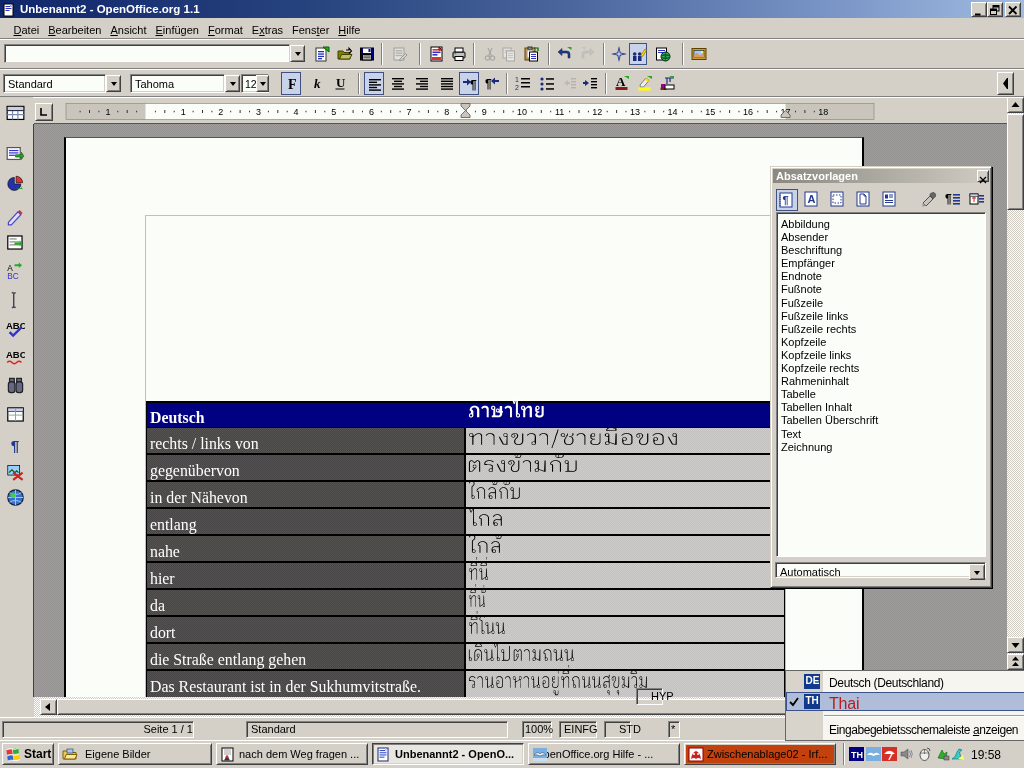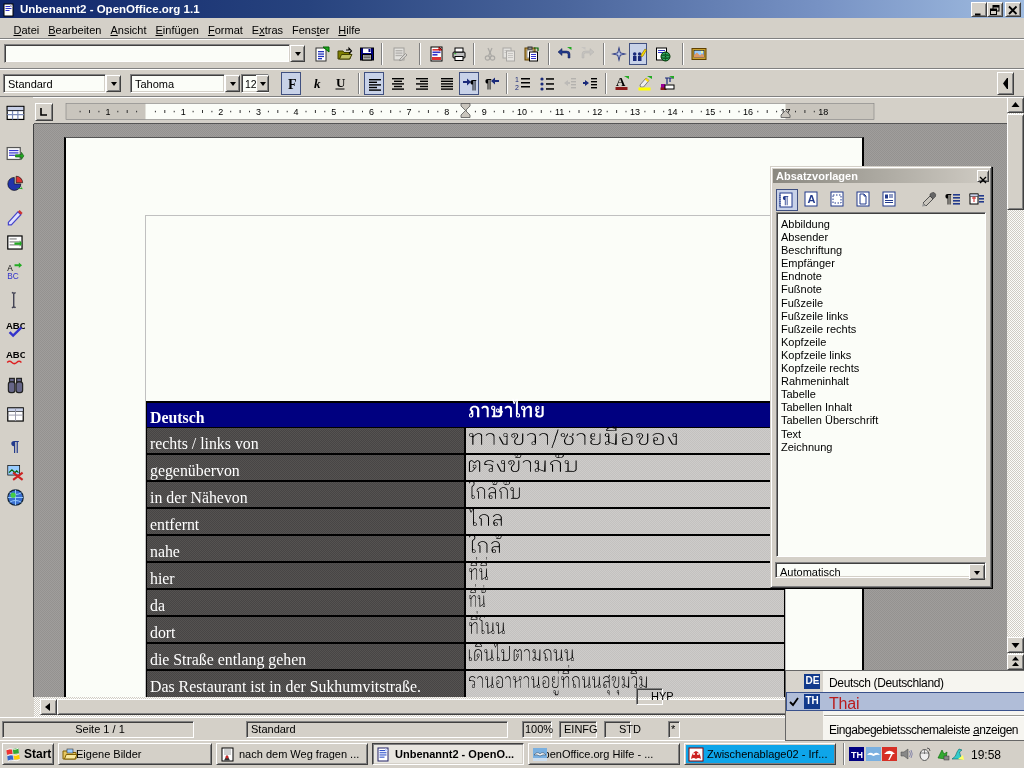--- a/index.html
+++ b/index.html
@@ -444,21 +444,21 @@
     <div class="a" style="left:319px;top:25px;width:318px;height:27px;background:repeating-conic-gradient(#ceccca 0% 25%,#c3c1bf 0% 50%) 0 0/2px 2px;border-bottom:2px solid #000;"></div>
     <div class="a tcell" style="left:3px;top:32px">rechts / links von</div>
     <div class="a" style="left:0;top:52px;width:319px;height:27px;background:repeating-conic-gradient(#555351 0% 25%,#474545 0% 50%) 0 0/2px 2px;border-bottom:2px solid #000;border-right:2px solid #000"></div>
     <div class="a" style="left:319px;top:52px;width:318px;height:27px;background:repeating-conic-gradient(#ceccca 0% 25%,#c3c1bf 0% 50%) 0 0/2px 2px;border-bottom:2px solid #000;"></div>
     <div class="a tcell" style="left:3px;top:59px">gegenübervon</div>
     <div class="a" style="left:0;top:79px;width:319px;height:27px;background:repeating-conic-gradient(#555351 0% 25%,#474545 0% 50%) 0 0/2px 2px;border-bottom:2px solid #000;border-right:2px solid #000"></div>
     <div class="a" style="left:319px;top:79px;width:318px;height:27px;background:repeating-conic-gradient(#ceccca 0% 25%,#c3c1bf 0% 50%) 0 0/2px 2px;border-bottom:2px solid #000;"></div>
     <div class="a tcell" style="left:3px;top:86px">in der Nähevon</div>
     <div class="a" style="left:0;top:106px;width:319px;height:27px;background:repeating-conic-gradient(#555351 0% 25%,#474545 0% 50%) 0 0/2px 2px;border-bottom:2px solid #000;border-right:2px solid #000"></div>
     <div class="a" style="left:319px;top:106px;width:318px;height:27px;background:repeating-conic-gradient(#ceccca 0% 25%,#c3c1bf 0% 50%) 0 0/2px 2px;border-bottom:2px solid #000;"></div>
-    <div class="a tcell" style="left:3px;top:113px">entfernt</div>
+    <div class="a tcell" style="left:3px;top:113px">entlang</div>
     <div class="a" style="left:0;top:133px;width:319px;height:27px;background:repeating-conic-gradient(#555351 0% 25%,#474545 0% 50%) 0 0/2px 2px;border-bottom:2px solid #000;border-right:2px solid #000"></div>
     <div class="a" style="left:319px;top:133px;width:318px;height:27px;background:repeating-conic-gradient(#ceccca 0% 25%,#c3c1bf 0% 50%) 0 0/2px 2px;border-bottom:2px solid #000;"></div>
     <div class="a tcell" style="left:3px;top:140px">nahe</div>
     <div class="a" style="left:0;top:160px;width:319px;height:27px;background:repeating-conic-gradient(#555351 0% 25%,#474545 0% 50%) 0 0/2px 2px;border-bottom:2px solid #000;border-right:2px solid #000"></div>
     <div class="a" style="left:319px;top:160px;width:318px;height:27px;background:repeating-conic-gradient(#ceccca 0% 25%,#c3c1bf 0% 50%) 0 0/2px 2px;border-bottom:2px solid #000;"></div>
     <div class="a tcell" style="left:3px;top:167px">hier</div>
     <div class="a" style="left:0;top:187px;width:319px;height:27px;background:repeating-conic-gradient(#555351 0% 25%,#474545 0% 50%) 0 0/2px 2px;border-bottom:2px solid #000;border-right:2px solid #000"></div>
     <div class="a" style="left:319px;top:187px;width:318px;height:27px;background:repeating-conic-gradient(#ceccca 0% 25%,#c3c1bf 0% 50%) 0 0/2px 2px;border-bottom:2px solid #000;"></div>
     <div class="a tcell" style="left:3px;top:194px">da</div>
     <div class="a" style="left:0;top:214px;width:319px;height:27px;background:repeating-conic-gradient(#555351 0% 25%,#474545 0% 50%) 0 0/2px 2px;border-bottom:2px solid #000;border-right:2px solid #000"></div>
@@ -542,62 +542,62 @@
 <div class="a" style="left:34px;top:697px;width:973px;height:20px;background:repeating-conic-gradient(#fcfcfa 0% 25%,#d0ccc4 0% 50%) 0 0/2px 2px"></div>
 <div class="a" style="left:1007px;top:697px;width:17px;height:20px;background:#d4d0c8"></div>
 <div class="a btn3" style="left:40px;top:699px;width:17px;height:16px"><svg style="" width="15" height="14" viewBox="0 0 15 14">
       <path d="M9 3 L4 7 L9 11 Z" fill="#000"></path>
     </svg></div>
 <div class="a btn3" style="left:57px;top:699px;width:932px;height:16px;border-color:#fff #404040 #404040 #fff"></div>
 <div class="a btn3" style="left:989px;top:699px;width:17px;height:16px"><svg style="" width="15" height="14" viewBox="0 0 15 14">
       <path d="M6 3 L11 7 L6 11 Z" fill="#000"></path>
     </svg></div>
 <div class="a" style="left:0;top:717px;width:1024px;height:23px;background:#d4d0c8;border-top:1px solid #fff"></div>
-<div class="a sunk" style="left:2px;top:721px;width:192px;height:17px;font-size:11px;line-height:15px;padding-left:4px;text-align:center;color:#000">Seite 1 / 1</div>
+<div class="a sunk" style="left:2px;top:721px;width:192px;height:17px;font-size:11px;line-height:15px;padding-left:4px;text-align:right;color:#000">Seite 1 / 1</div>
 <div class="a sunk" style="left:246px;top:721px;width:262px;height:17px;font-size:11px;line-height:15px;padding-left:4px;text-align:left;color:#000">Standard</div>
 <div class="a sunk" style="left:522px;top:721px;width:30px;height:17px;font-size:11px;line-height:15px;padding-left:2px;text-align:left;color:#000">100%</div>
 <div class="a sunk" style="left:559px;top:721px;width:38px;height:17px;font-size:11px;line-height:15px;padding-left:4px;text-align:left;color:#000">EINFG</div>
 <div class="a sunk" style="left:604px;top:721px;width:27px;height:17px;font-size:11px;line-height:15px;padding-left:14px;text-align:left;color:#000">STD</div>
 <div class="a sunk" style="left:636px;top:688px;width:27px;height:17px;font-size:11px;line-height:15px;padding-left:14px;text-align:left;color:#000">HYP</div>
 <div class="a sunk" style="left:668px;top:721px;width:12px;height:17px;font-size:11px;line-height:15px;padding-left:2px;text-align:left;color:#000">*</div>
 <div class="a" style="left:0;top:740px;width:1024px;height:28px;background:#d4d0c8;border-top:1px solid #fff"></div>
 <div class="a btn3" style="left:2px;top:743px;width:52px;height:22px;font-weight:bold;font-size:12px;line-height:20px"><span style="position:absolute;left:2px;top:2px"><svg style="" width="18" height="16" viewBox="0 0 18 16">
         <g transform="rotate(-8 8 8)">
           <rect x="2" y="3" width="5.5" height="5" fill="#e33"></rect>
           <rect x="8.5" y="3" width="5.5" height="5" fill="#3a3"></rect>
           <rect x="2" y="9" width="5.5" height="5" fill="#36c"></rect>
           <rect x="8.5" y="9" width="5.5" height="5" fill="#fc0"></rect>
           <path d="M2 3 Q5 1.5 8 3 Q11 4.5 14 3 M2 9 Q5 7.5 8 9 Q11 10.5 14 9 M2 14.5 Q5 13 8 14.5 Q11 16 14 14.5" fill="none" stroke="#fff" stroke-width="0.8"></path>
         </g>
       </svg></span><span style="margin-left:21px">Start</span></div>
 <div class="a" style="left:58px;top:743px;width:154px;height:22px;background:#d4d0c8;border:1px solid;border-color:#fff #404040 #404040 #fff;box-shadow:inset 1px 1px 0 #d4d0c8,inset -1px -1px 0 #808080;font-size:11px;font-weight:normal;line-height:20px;white-space:nowrap;overflow:hidden"><span style="position:absolute;left:3px;top:3px"><svg style="" width="16" height="15" viewBox="0 0 16 15">
         <path d="M1 12 L1 4 L6 4 L7 5.5 L14 5.5 L14 12 Z" fill="#e8c860" stroke="#806000"></path>
         <path d="M2.5 12 L4.2 7.5 L15 7.5 L13 12 Z" fill="#f8e8a0" stroke="#806000"></path>
         <rect x="5" y="2" width="6" height="4" fill="#9cf" stroke="#333" stroke-width="0.6"></rect>
-      </svg></span><span style="margin-left:17px">Eigene Bilder</span></div>
+      </svg></span><span style="margin-left:26px">Eigene Bilder</span></div>
 <div class="a" style="left:216px;top:743px;width:152px;height:22px;background:#d4d0c8;border:1px solid;border-color:#fff #404040 #404040 #fff;box-shadow:inset 1px 1px 0 #d4d0c8,inset -1px -1px 0 #808080;font-size:11px;font-weight:normal;line-height:20px;white-space:nowrap;overflow:hidden"><span style="position:absolute;left:3px;top:3px"><svg style="" width="16" height="15" viewBox="0 0 16 15">
         <rect x="2" y="1" width="11" height="13" fill="#fff" stroke="#000"></rect>
         <path d="M4 3 L11 3 M4 5 L11 5 M4 7 L11 7" stroke="#888" stroke-width="0.8"></path>
         <path d="M4 13.5 L7 8 L10 13.5" fill="#333"></path>
         <circle cx="7" cy="10" r="1.5" fill="#c22"></circle>
       </svg></span><span style="margin-left:22px">nach dem Weg fragen ...</span></div>
 <div class="a" style="left:372px;top:743px;width:152px;height:22px;background:#e8e6e0;border:1px solid;border-color:#404040 #fff #fff #404040;box-shadow:inset 1px 1px 0 #808080,inset -1px -1px 0 #d4d0c8;font-size:11px;font-weight:bold;line-height:20px;white-space:nowrap;overflow:hidden"><span style="position:absolute;left:3px;top:3px"><svg style="" width="16" height="15" viewBox="0 0 16 15">
         <rect x="2" y="1" width="10" height="13" fill="#fff" stroke="#226"></rect>
         <rect x="3.5" y="3" width="7" height="1.1" fill="#35c"></rect>
         <rect x="3.5" y="5.2" width="7" height="1.1" fill="#35c"></rect>
         <rect x="3.5" y="7.4" width="7" height="1.1" fill="#35c"></rect>
         <rect x="3.5" y="9.6" width="5" height="1.1" fill="#35c"></rect>
         <path d="M9 1 L12 4 L9 4 Z" fill="#bcf"></path>
       </svg></span><span style="margin-left:22px">Unbenannt2 - OpenO...</span></div>
 <div class="a" style="left:528px;top:743px;width:152px;height:22px;background:#d4d0c8;border:1px solid;border-color:#fff #404040 #404040 #fff;box-shadow:inset 1px 1px 0 #d4d0c8,inset -1px -1px 0 #808080;font-size:11px;font-weight:normal;line-height:20px;white-space:nowrap;overflow:hidden"><span style="position:absolute;left:3px;top:3px"><svg style="" width="16" height="15" viewBox="0 0 16 15">
         <rect x="1" y="1" width="14" height="13" fill="#7ab0e0"></rect>
         <path d="M2 8 Q5 4 8 7 Q11 4 14 8 Q11 7 8 9 Q5 7 2 8 Z" fill="#fff" stroke="#234" stroke-width="0.5"></path>
         <rect x="1" y="11" width="14" height="3" fill="#cde"></rect>
       </svg></span><span style="margin-left:6px">OpenOffice.org Hilfe - ...</span></div>
-<div class="a" style="left:684px;top:743px;width:152px;height:22px;background:#0ea5e9;border:1px solid;border-color:#fff #404040 #404040 #fff;box-shadow:inset 1px 1px 0 #d4d0c8,inset -1px -1px 0 #808080;font-size:11px;font-weight:normal;line-height:20px;white-space:nowrap;overflow:hidden"><span style="position:absolute;left:3px;top:3px"><svg style="" width="16" height="15" viewBox="0 0 16 15">
+<div class="a" style="left:684px;top:743px;width:152px;height:22px;background:#c2410c;border:1px solid;border-color:#fff #404040 #404040 #fff;box-shadow:inset 1px 1px 0 #d4d0c8,inset -1px -1px 0 #808080;font-size:11px;font-weight:normal;line-height:20px;white-space:nowrap;overflow:hidden"><span style="position:absolute;left:3px;top:3px"><svg style="" width="16" height="15" viewBox="0 0 16 15">
         <rect x="1" y="1" width="14" height="13" fill="#fff" stroke="#800"></rect>
         <path d="M3 12 Q4 5 8 4 Q12 5 13 12 Q10 10 8 12 Q6 10 3 12 Z" fill="#c22"></path>
         <circle cx="6" cy="7" r="1" fill="#fff"></circle>
         <circle cx="10" cy="7" r="1" fill="#fff"></circle>
       </svg></span><span style="margin-left:22px">Zwischenablage02 - Irf...</span></div>
 <div class="a" style="left:843px;top:743px;width:2px;height:22px;border-left:1px solid #808080;border-right:1px solid #fff"></div>
 <div class="a" style="left:849px;top:747px"><svg style="" width="15" height="14" viewBox="0 0 15 14">
       <rect width="15" height="14" fill="#000080"></rect>
       <text x="2" y="11" font-size="9" font-weight="bold" fill="#fff">TH</text>
     </svg></div>

